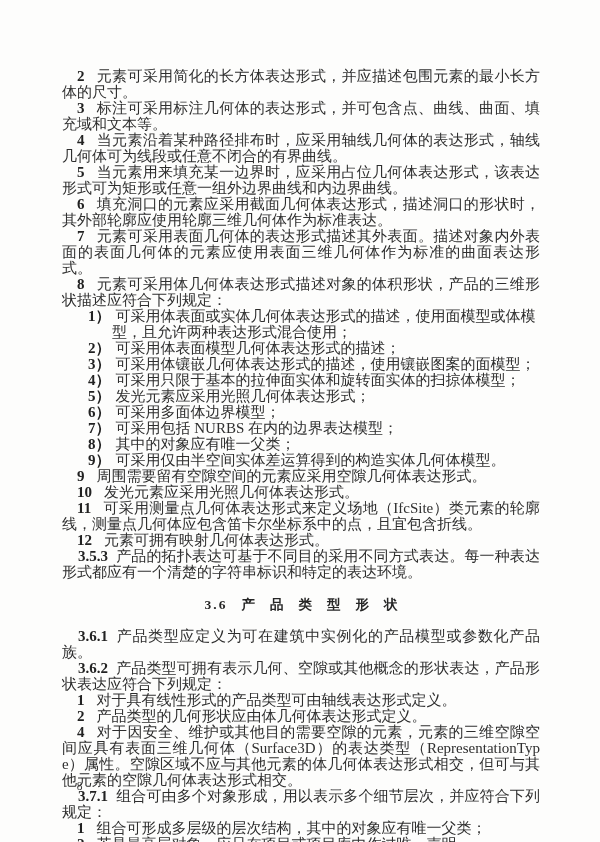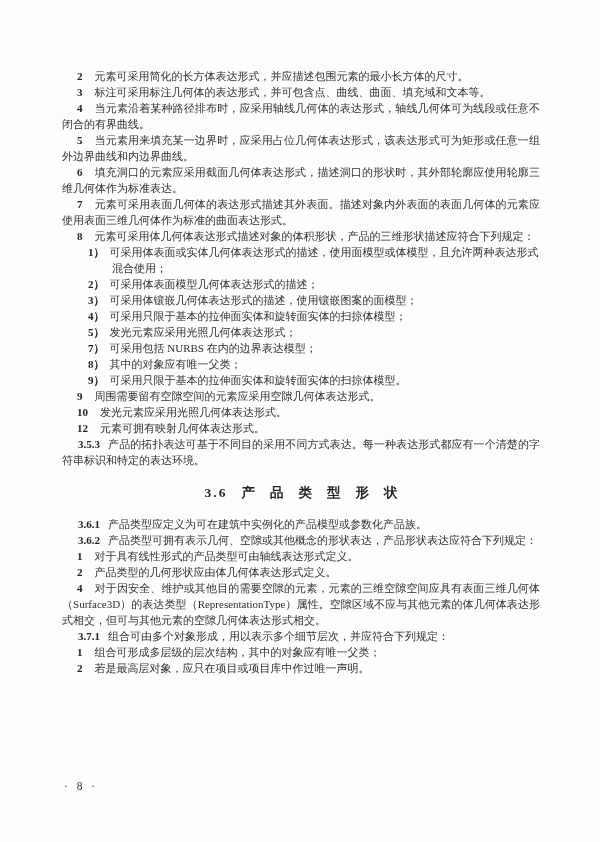--- a/index.html
+++ b/index.html
@@ -10,21 +10,21 @@
     overflow:hidden;
     font-family:"Liberation Serif","DejaVu Serif",serif;
     color:#2e2e2e;
   }
   .body-area{
     position:absolute;
     left:62px;top:68px;width:478px;
   }
   .body-area p{
     margin:0;
-    font-size:11px;
+    font-size:15px;
     line-height:16px;
     text-align:justify;
     text-justify:inter-ideograph;
     word-break:break-all;
   }
   p.clause{text-indent:0;}
   p.item{text-indent:15px;}
   p.subitem{
     margin-left:50px;
     text-indent:-24px;
@@ -69,25 +69,27 @@
         <p class="item"><b class="num">4</b><span>当元素沿着某种路径排布时，应采用轴线几何体的表达形式，轴线几何体可为线段或任意不闭合的有界曲线。</span></p>
         <p class="item"><b class="num">5</b><span>当元素用来填充某一边界时，应采用占位几何体表达形式，该表达形式可为矩形或任意一组外边界曲线和内边界曲线。</span></p>
         <p class="item"><b class="num">6</b><span>填充洞口的元素应采用截面几何体表达形式，描述洞口的形状时，其外部轮廓应使用轮廓三维几何体作为标准表达。</span></p>
         <p class="item"><b class="num">7</b><span>元素可采用表面几何体的表达形式描述其外表面。描述对象内外表面的表面几何体的元素应使用表面三维几何体作为标准的曲面表达形式。</span></p>
         <p class="item"><b class="num">8</b><span>元素可采用体几何体表达形式描述对象的体积形状，产品的三维形状描述应符合下列规定：</span></p>
         <p class="subitem"><b class="num">1）</b><span>可采用体表面或实体几何体表达形式的描述，使用面模型或体模型，且允许两种表达形式混合使用；</span></p>
         <p class="subitem"><b class="num">2）</b><span>可采用体表面模型几何体表达形式的描述；</span></p>
         <p class="subitem"><b class="num">3）</b><span>可采用体镶嵌几何体表达形式的描述，使用镶嵌图案的面模型；</span></p>
         <p class="subitem"><b class="num">4）</b><span>可采用只限于基本的拉伸面实体和旋转面实体的扫掠体模型；</span></p>
         <p class="subitem"><b class="num">5）</b><span>发光元素应采用光照几何体表达形式；</span></p>
+        <p class="subitem"><b class="num">6）</b><span>可采用多面体边界模型；</span></p>
         <p class="subitem"><b class="num">7）</b><span>可采用包括 NURBS 在内的边界表达模型；</span></p>
         <p class="subitem"><b class="num">8）</b><span>其中的对象应有唯一父类；</span></p>
-        <p class="subitem"><b class="num">9）</b><span>可采用只限于基本的拉伸面实体和旋转面实体的扫掠体模型。</span></p>
+        <p class="subitem"><b class="num">9）</b><span>可采用仅由半空间实体差运算得到的构造实体几何体模型。</span></p>
         <p class="item"><b class="num">9</b><span>周围需要留有空隙空间的元素应采用空隙几何体表达形式。</span></p>
         <p class="item"><b class="num">10</b><span>发光元素应采用光照几何体表达形式。</span></p>
+        <p class="item"><b class="num">11</b><span>可采用测量点几何体表达形式来定义场地（IfcSite）类元素的轮廓线，测量点几何体应包含笛卡尔坐标系中的点，且宜包含折线。</span></p>
         <p class="item"><b class="num">12</b><span>元素可拥有映射几何体表达形式。</span></p>
         <p class="clause"><b class="num">3.5.3</b><span>产品的拓扑表达可基于不同目的采用不同方式表达。每一种表达形式都应有一个清楚的字符串标识和特定的表达环境。</span></p>
         <h2 class="heading"><span class="h-num">3.6</span><span class="h-title">产品类型形状</span></h2>
         <p class="clause"><b class="num">3.6.1</b><span>产品类型应定义为可在建筑中实例化的产品模型或参数化产品族。</span></p>
         <p class="clause"><b class="num">3.6.2</b><span>产品类型可拥有表示几何、空隙或其他概念的形状表达，产品形状表达应符合下列规定：</span></p>
         <p class="item"><b class="num">1</b><span>对于具有线性形式的产品类型可由轴线表达形式定义。</span></p>
         <p class="item"><b class="num">2</b><span>产品类型的几何形状应由体几何体表达形式定义。</span></p>
         <p class="item"><b class="num">4</b><span>对于因安全、维护或其他目的需要空隙的元素，元素的三维空隙空间应具有表面三维几何体（Surface3D）的表达类型（RepresentationType）属性。空隙区域不应与其他元素的体几何体表达形式相交，但可与其他元素的空隙几何体表达形式相交。</span></p>
         <p class="clause"><b class="num">3.7.1</b><span>组合可由多个对象形成，用以表示多个细节层次，并应符合下列规定：</span></p>
         <p class="item"><b class="num">1</b><span>组合可形成多层级的层次结构，其中的对象应有唯一父类；</span></p>

